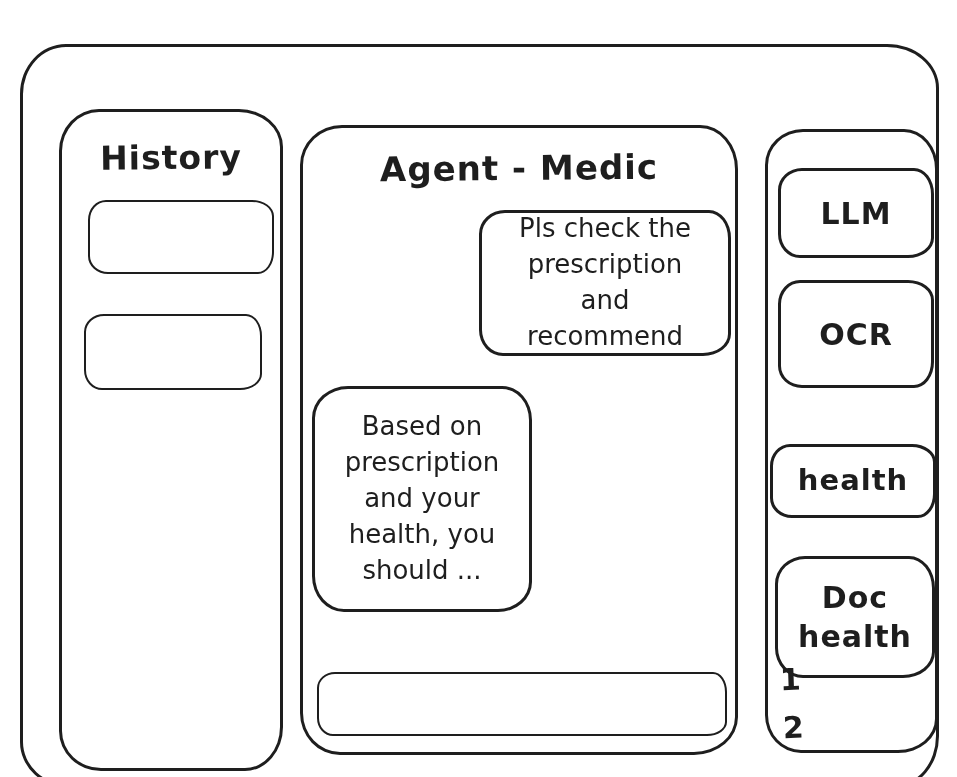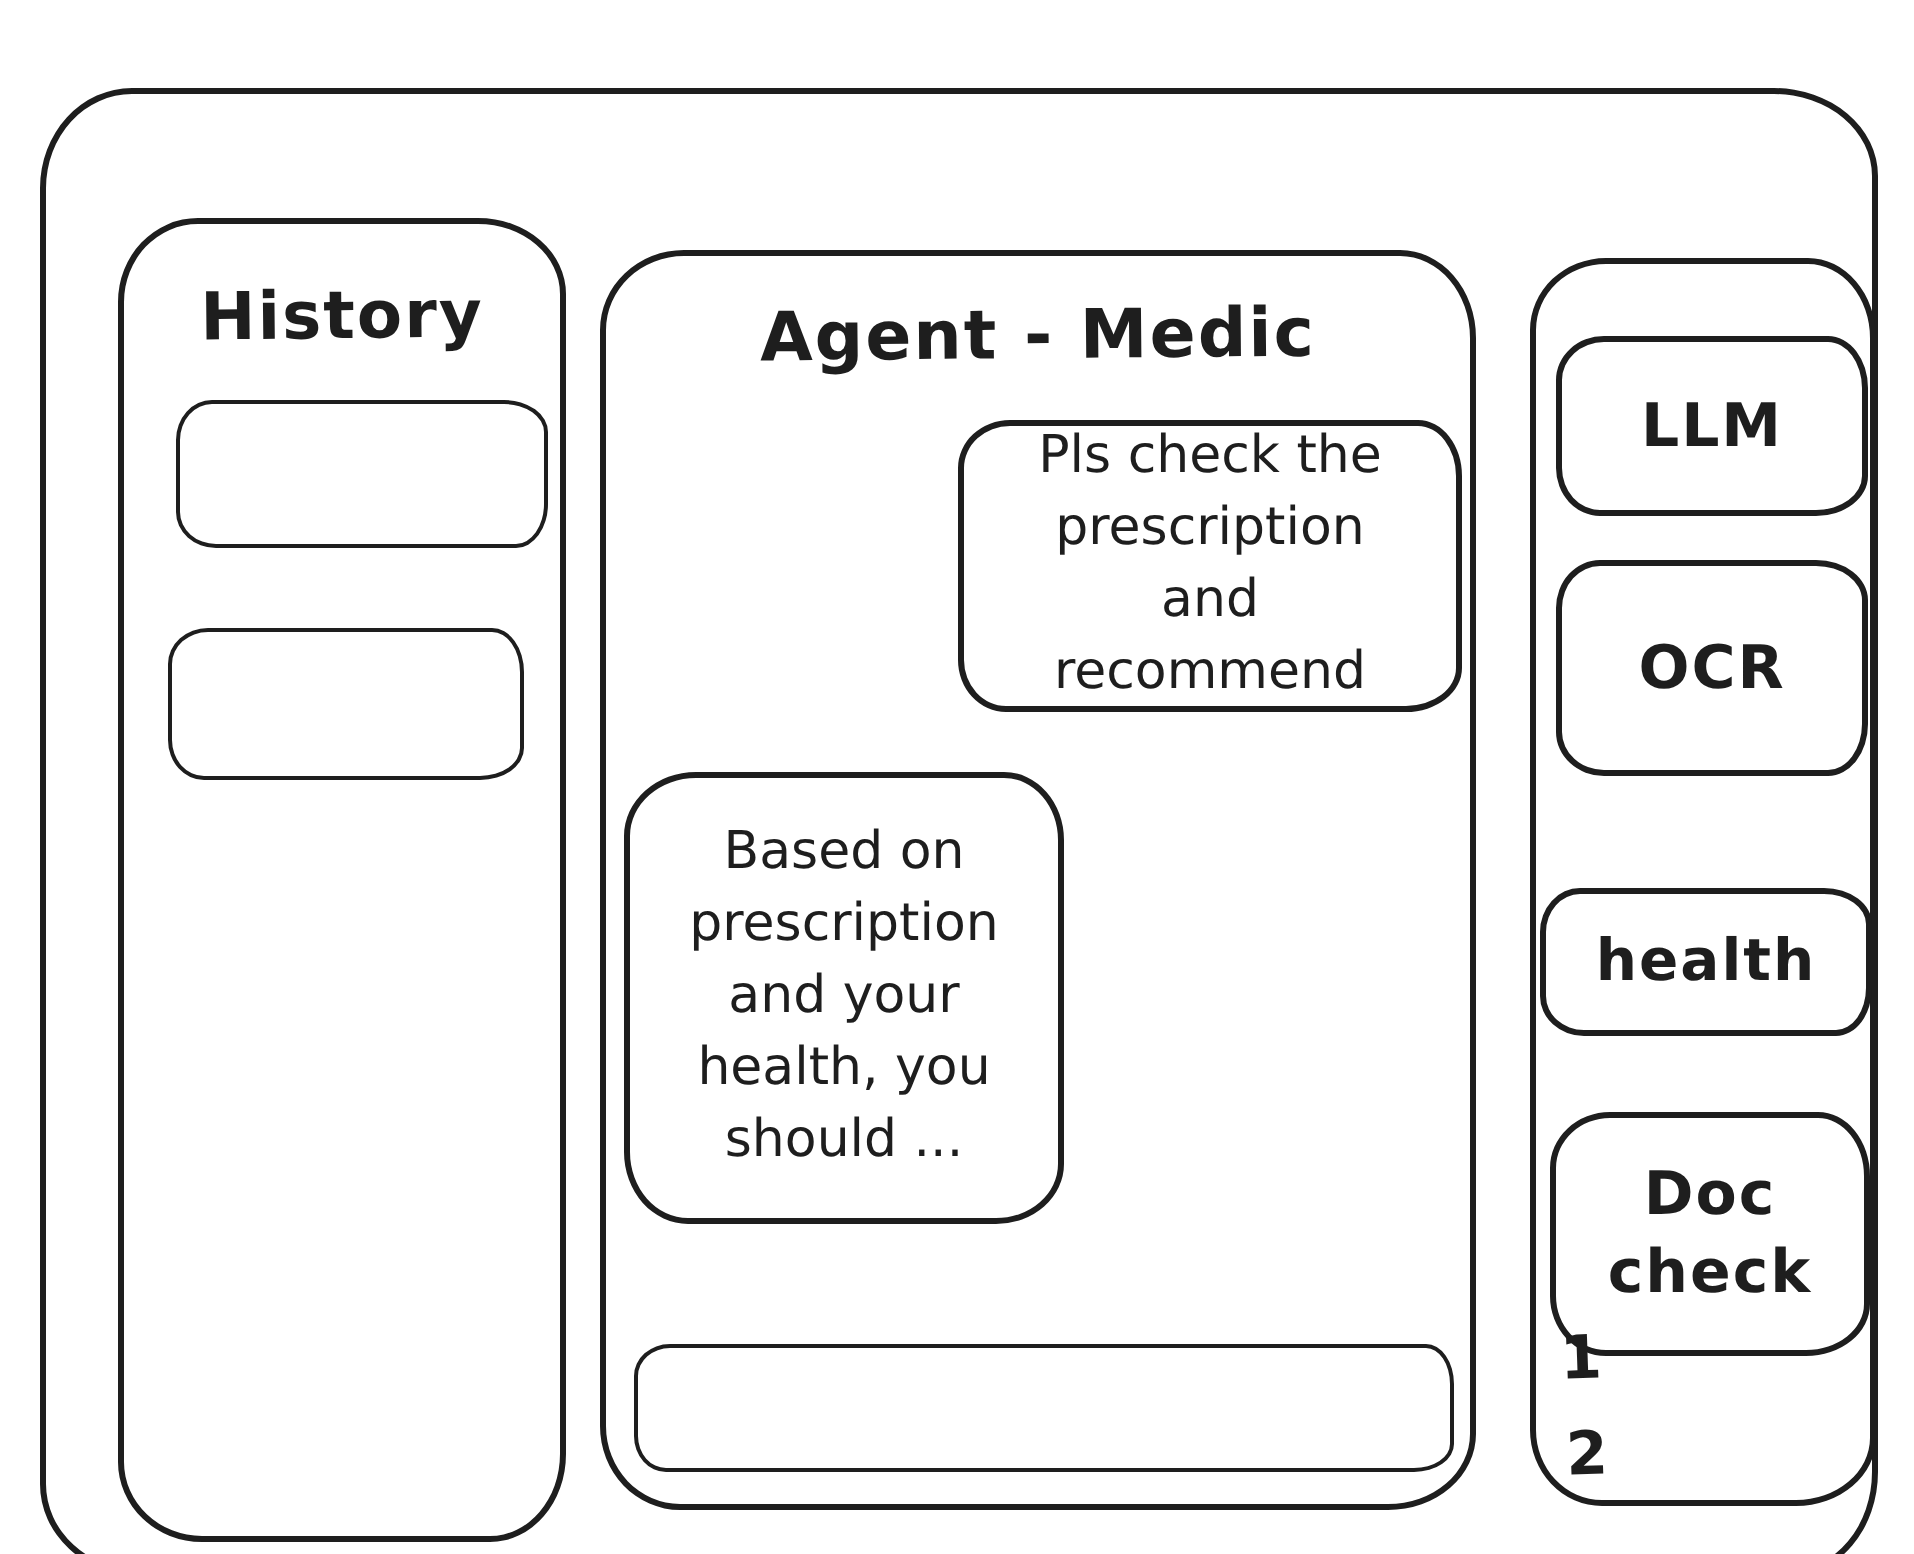--- a/index.html
+++ b/index.html
@@ -133,19 +133,19 @@
 health, you
 should ...</div>
       <div class="sketch thin chat-input"></div>
     </div>
 
     <div class="sketch tools-panel">
       <div class="sketch tool-btn btn-llm">LLM</div>
       <div class="sketch tool-btn btn-ocr">OCR</div>
       <div class="sketch tool-btn btn-params">health</div>
       <div class="sketch tool-btn btn-doc">Doc
-check</div>
+health</div>
       <div class="doc-num doc-num-1">1</div>
       <div class="doc-num doc-num-2">2</div>
     </div>
 
   </div>
 </div>
 
 </body></html>

